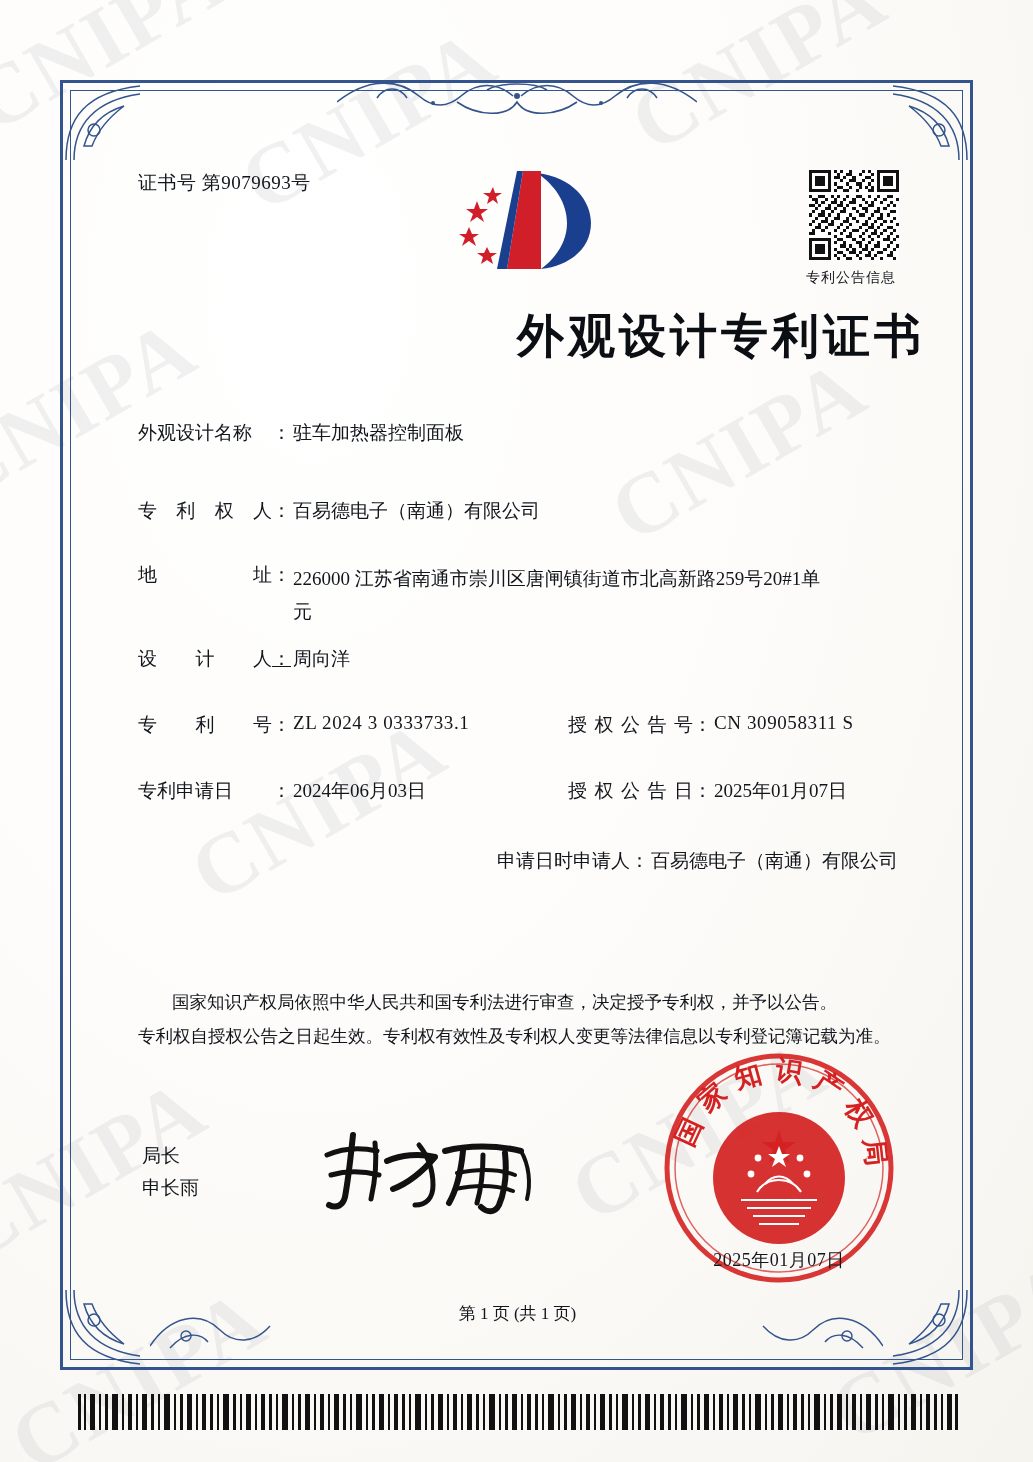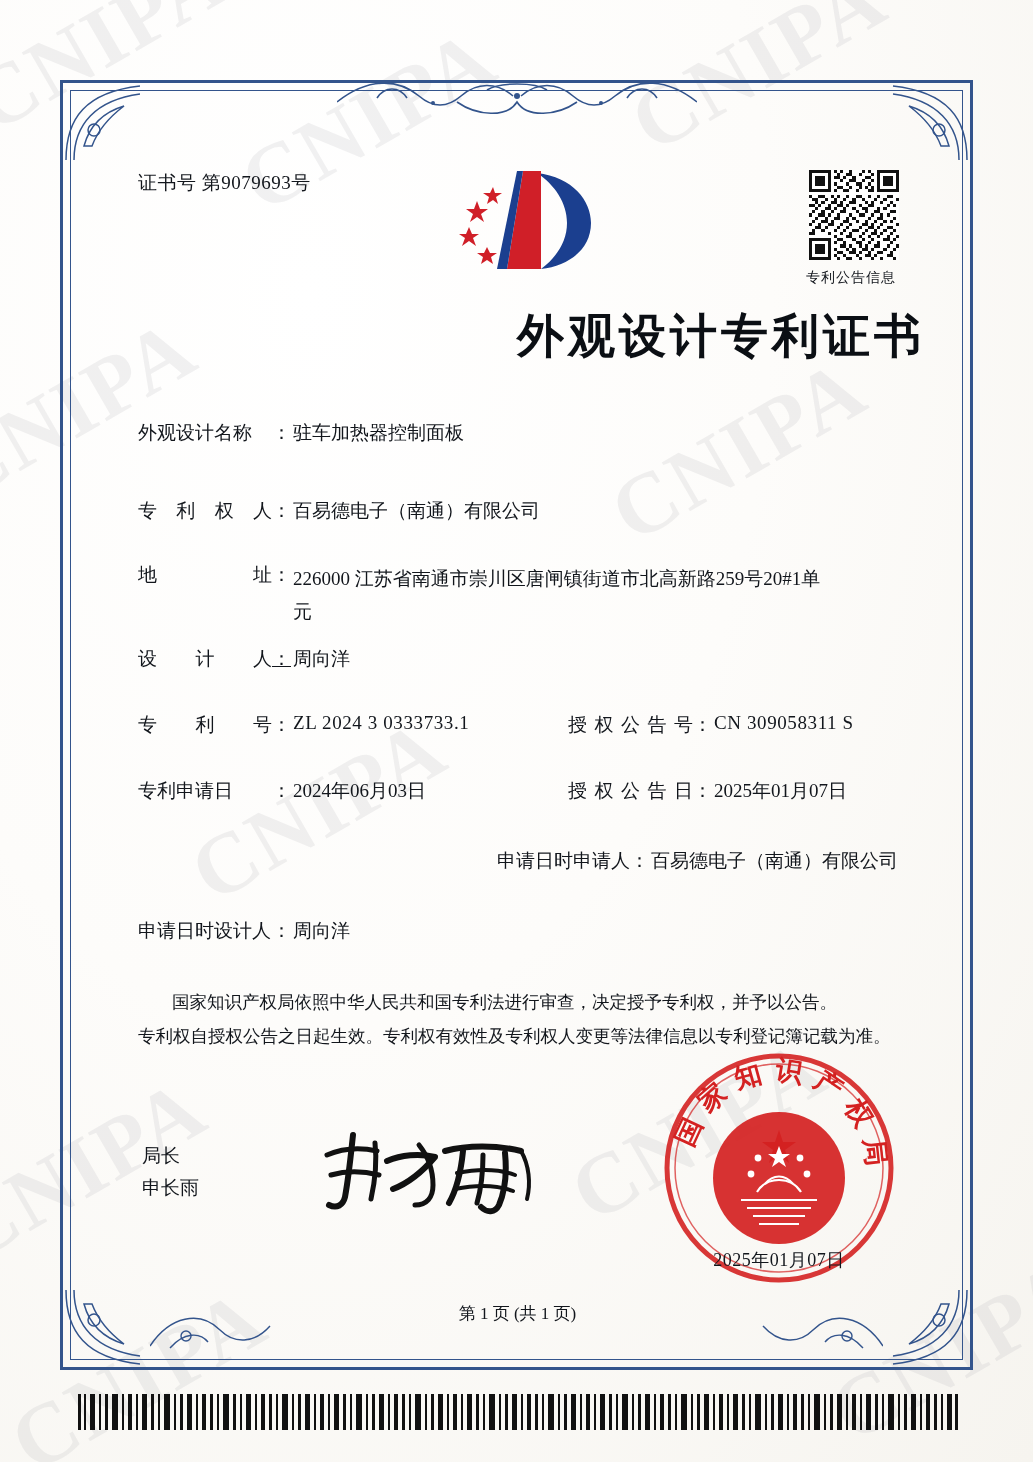--- a/index.html
+++ b/index.html
@@ -603,23 +603,20 @@
           <span class="lbl-tight">专利申请日</span><span class="colon">：</span><span class="val">2024年06月03日</span>
         </span><span class="right">
           <span class="rlbl">授权公告日</span><span class="colon">：</span><span class="val">2025年01月07日</span>
         </span>
       </div>
 
       <div class="row" style="margin-bottom:44px;text-align:right;">
         <span class="lbl-tight">申请日时申请人</span><span class="colon">：</span><span class="val">百易德电子（南通）有限公司</span>
       </div>
 
-      <div class="row">
-        <span class="lbl-tight">申请日时设计人</span><span class="colon">：</span><span class="val">周向洋</span>
-      </div>
     </div>
 
     <div class="statement">
       <p class="indent">国家知识产权局依照中华人民共和国专利法进行审查，决定授予专利权，并予以公告。</p>
       <p>专利权自授权公告之日起生效。专利权有效性及专利权人变更等法律信息以专利登记簿记载为准。</p>
     </div>
 
     <div class="sig-block">
       <div>局长</div>
       <div>申长雨</div>

